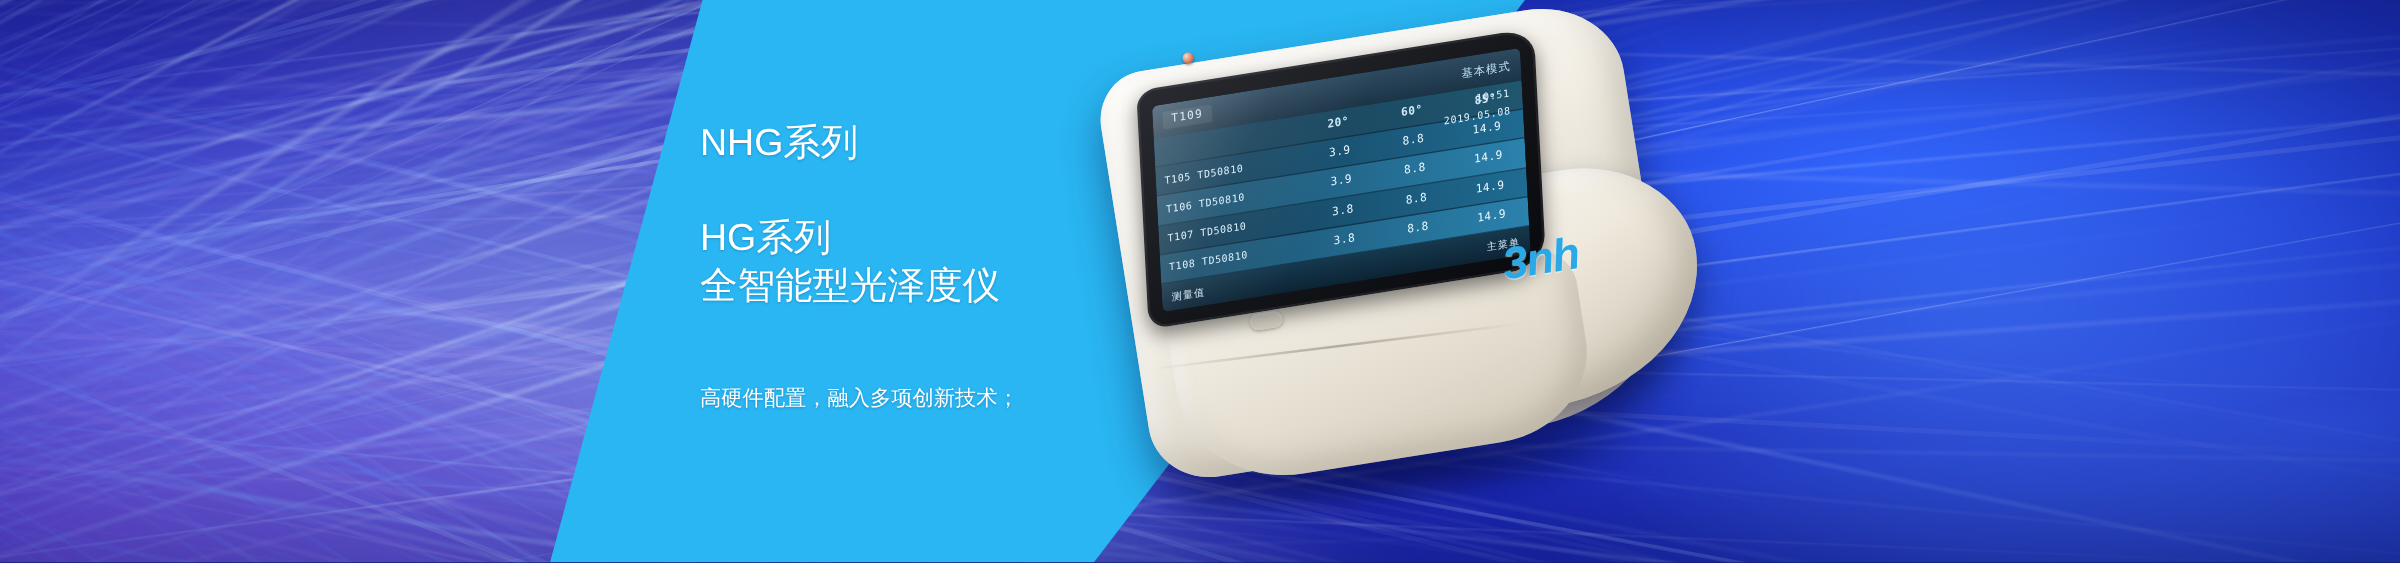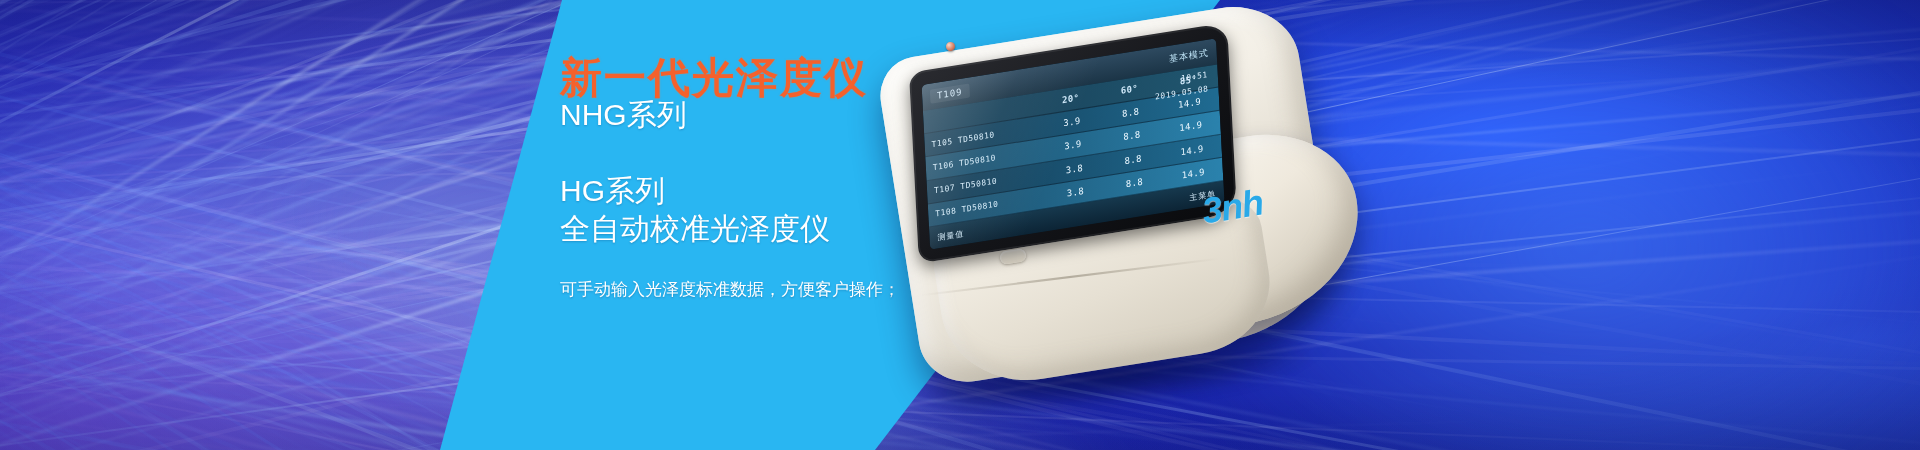--- a/index.html
+++ b/index.html
@@ -553,25 +553,24 @@
         <i style="top:12.38%;transform:rotate(-15.23deg) scaleX(0.55);opacity:0.24;height:4.3px;filter:blur(0.3px);"></i>
         <i style="top:23.47%;transform:rotate(13.37deg) scaleX(0.83);opacity:0.15;height:3.2px;filter:blur(0.0px);"></i>
         <i style="top:51.05%;transform:rotate(-11.36deg) scaleX(0.51);opacity:0.22;height:3.9px;filter:blur(0.2px);"></i>
       </div>
     <div class="vign"></div>
   </div>
 
   <div class="cyan-panel"></div>
 
   <div class="copy">
-    <div class="headline">新一代光泽度仪</div>
     <div class="sub-line sub1">NHG系列</div>
     <div class="sub-line sub3">HG系列</div>
-    <div class="sub-line sub4">全自动校准光泽度仪</div>
-    <div class="body-line b2">可手动输入光泽度标准数据，方便客户操作；</div>
+    <div class="sub-line sub4">全智能型光泽度仪</div>
+    <div class="body-line b3">高硬件配置，融入多项创新技术；</div>
   </div>
 
   <div class="device">
     <div class="dev-shadow"></div>
     <div class="dev-body"></div>
     <div class="dev-nose"></div>
     <div class="dev-bottom"></div>
     <div class="dev-seam"></div>
     <div class="dev-led"></div>
     <div class="dev-btn"></div>

